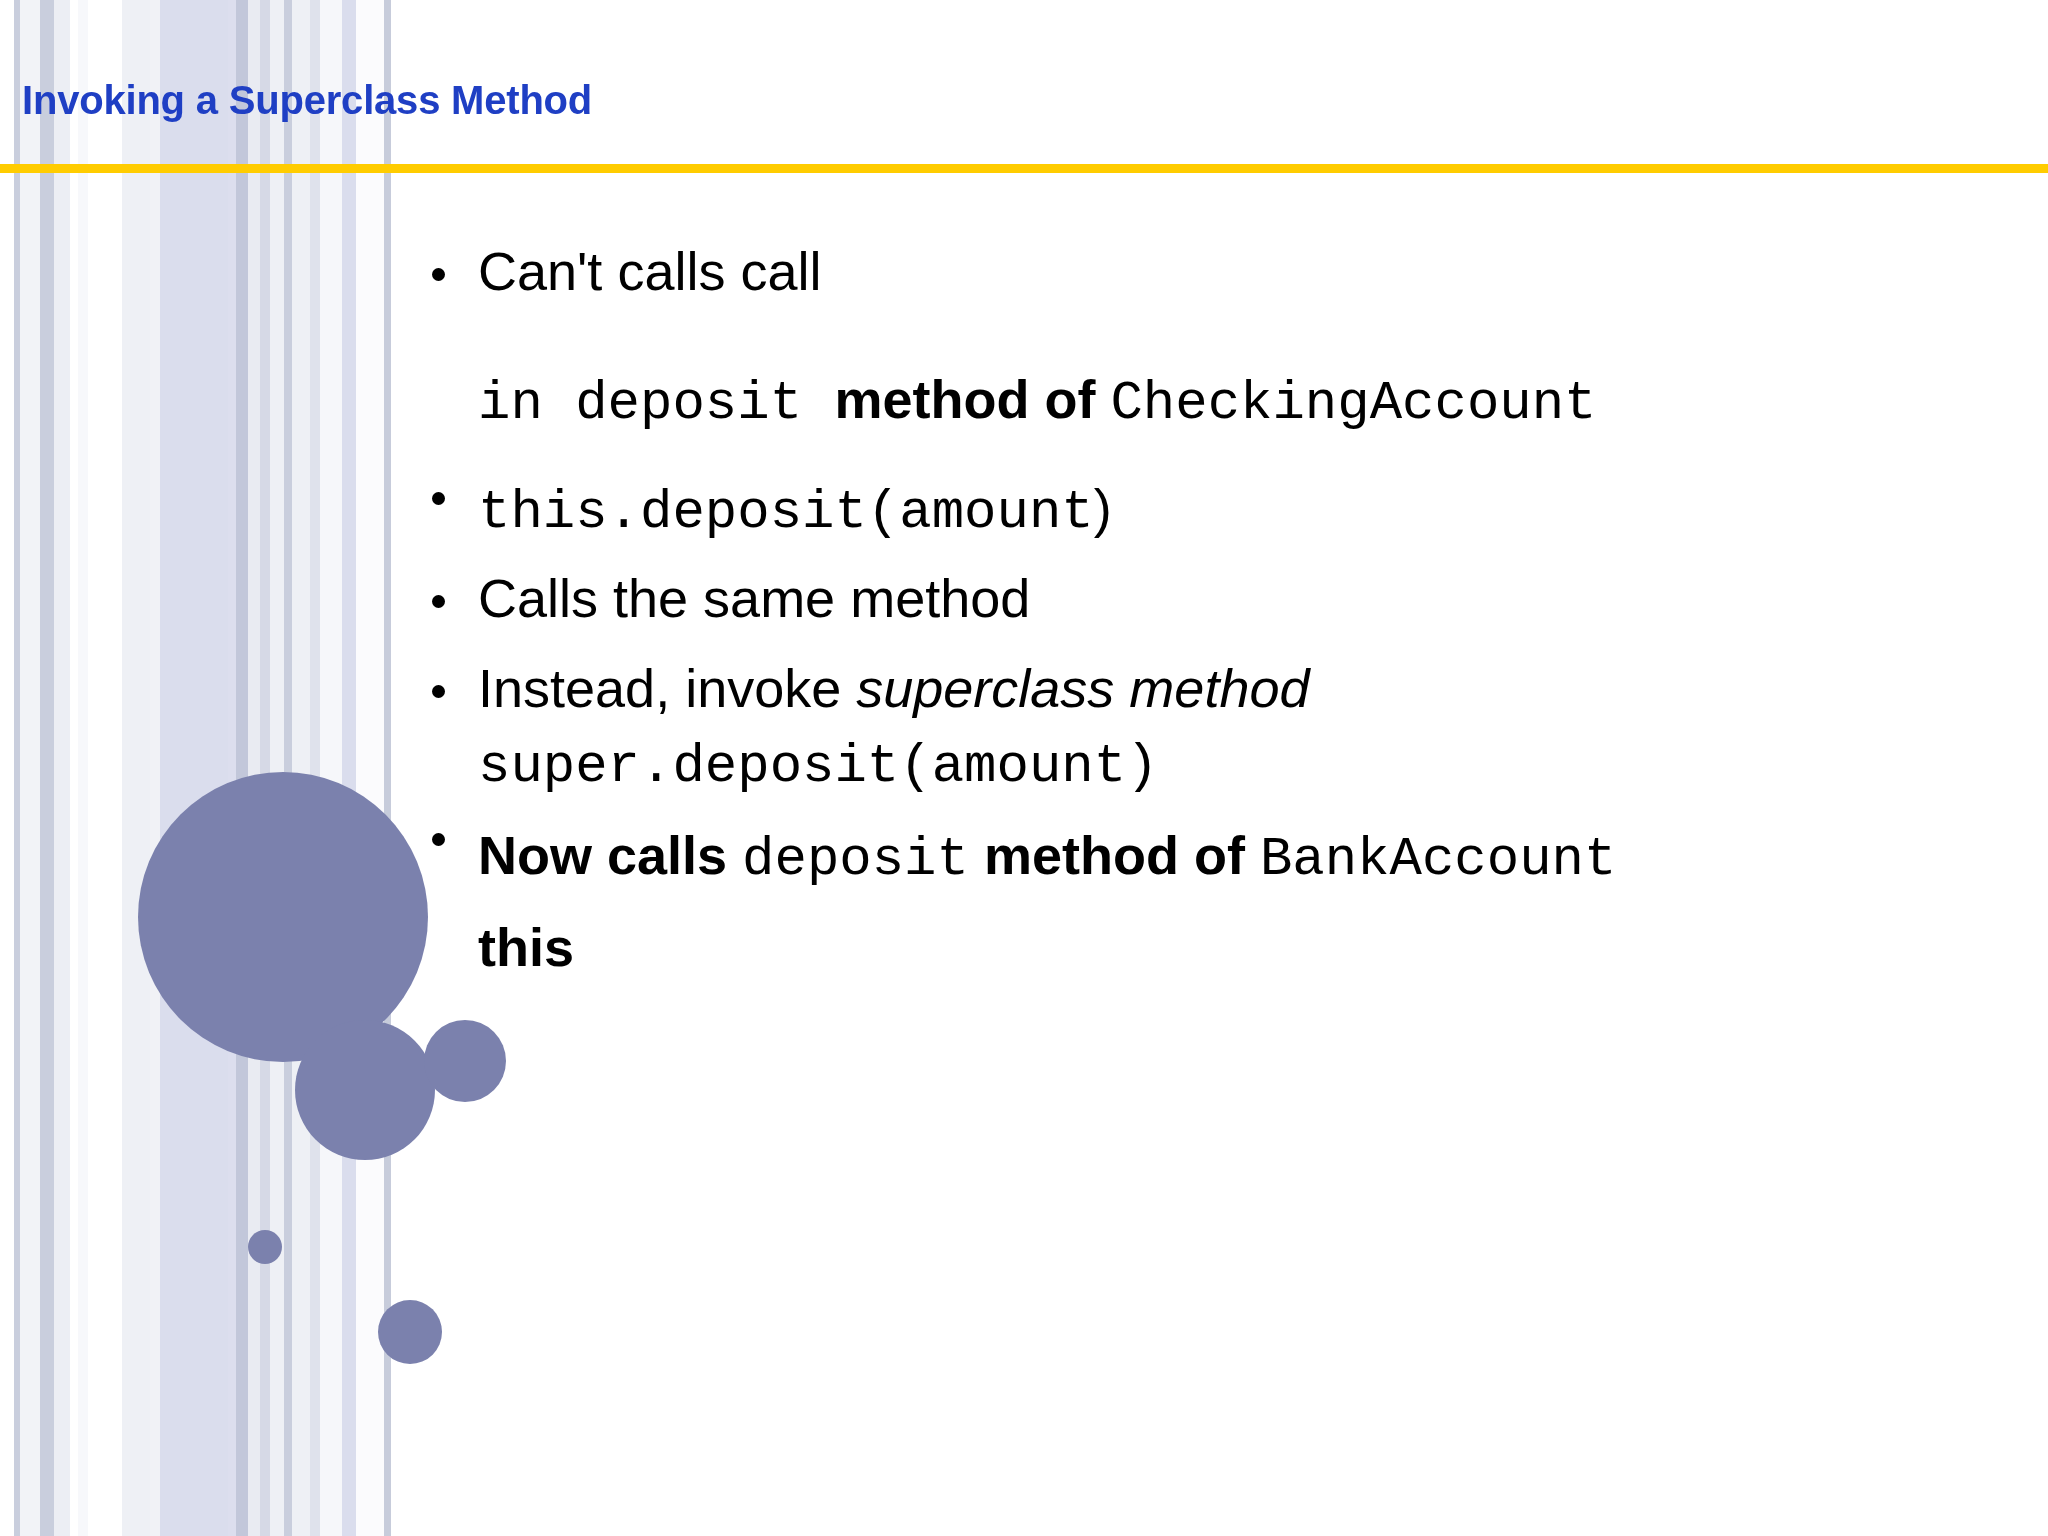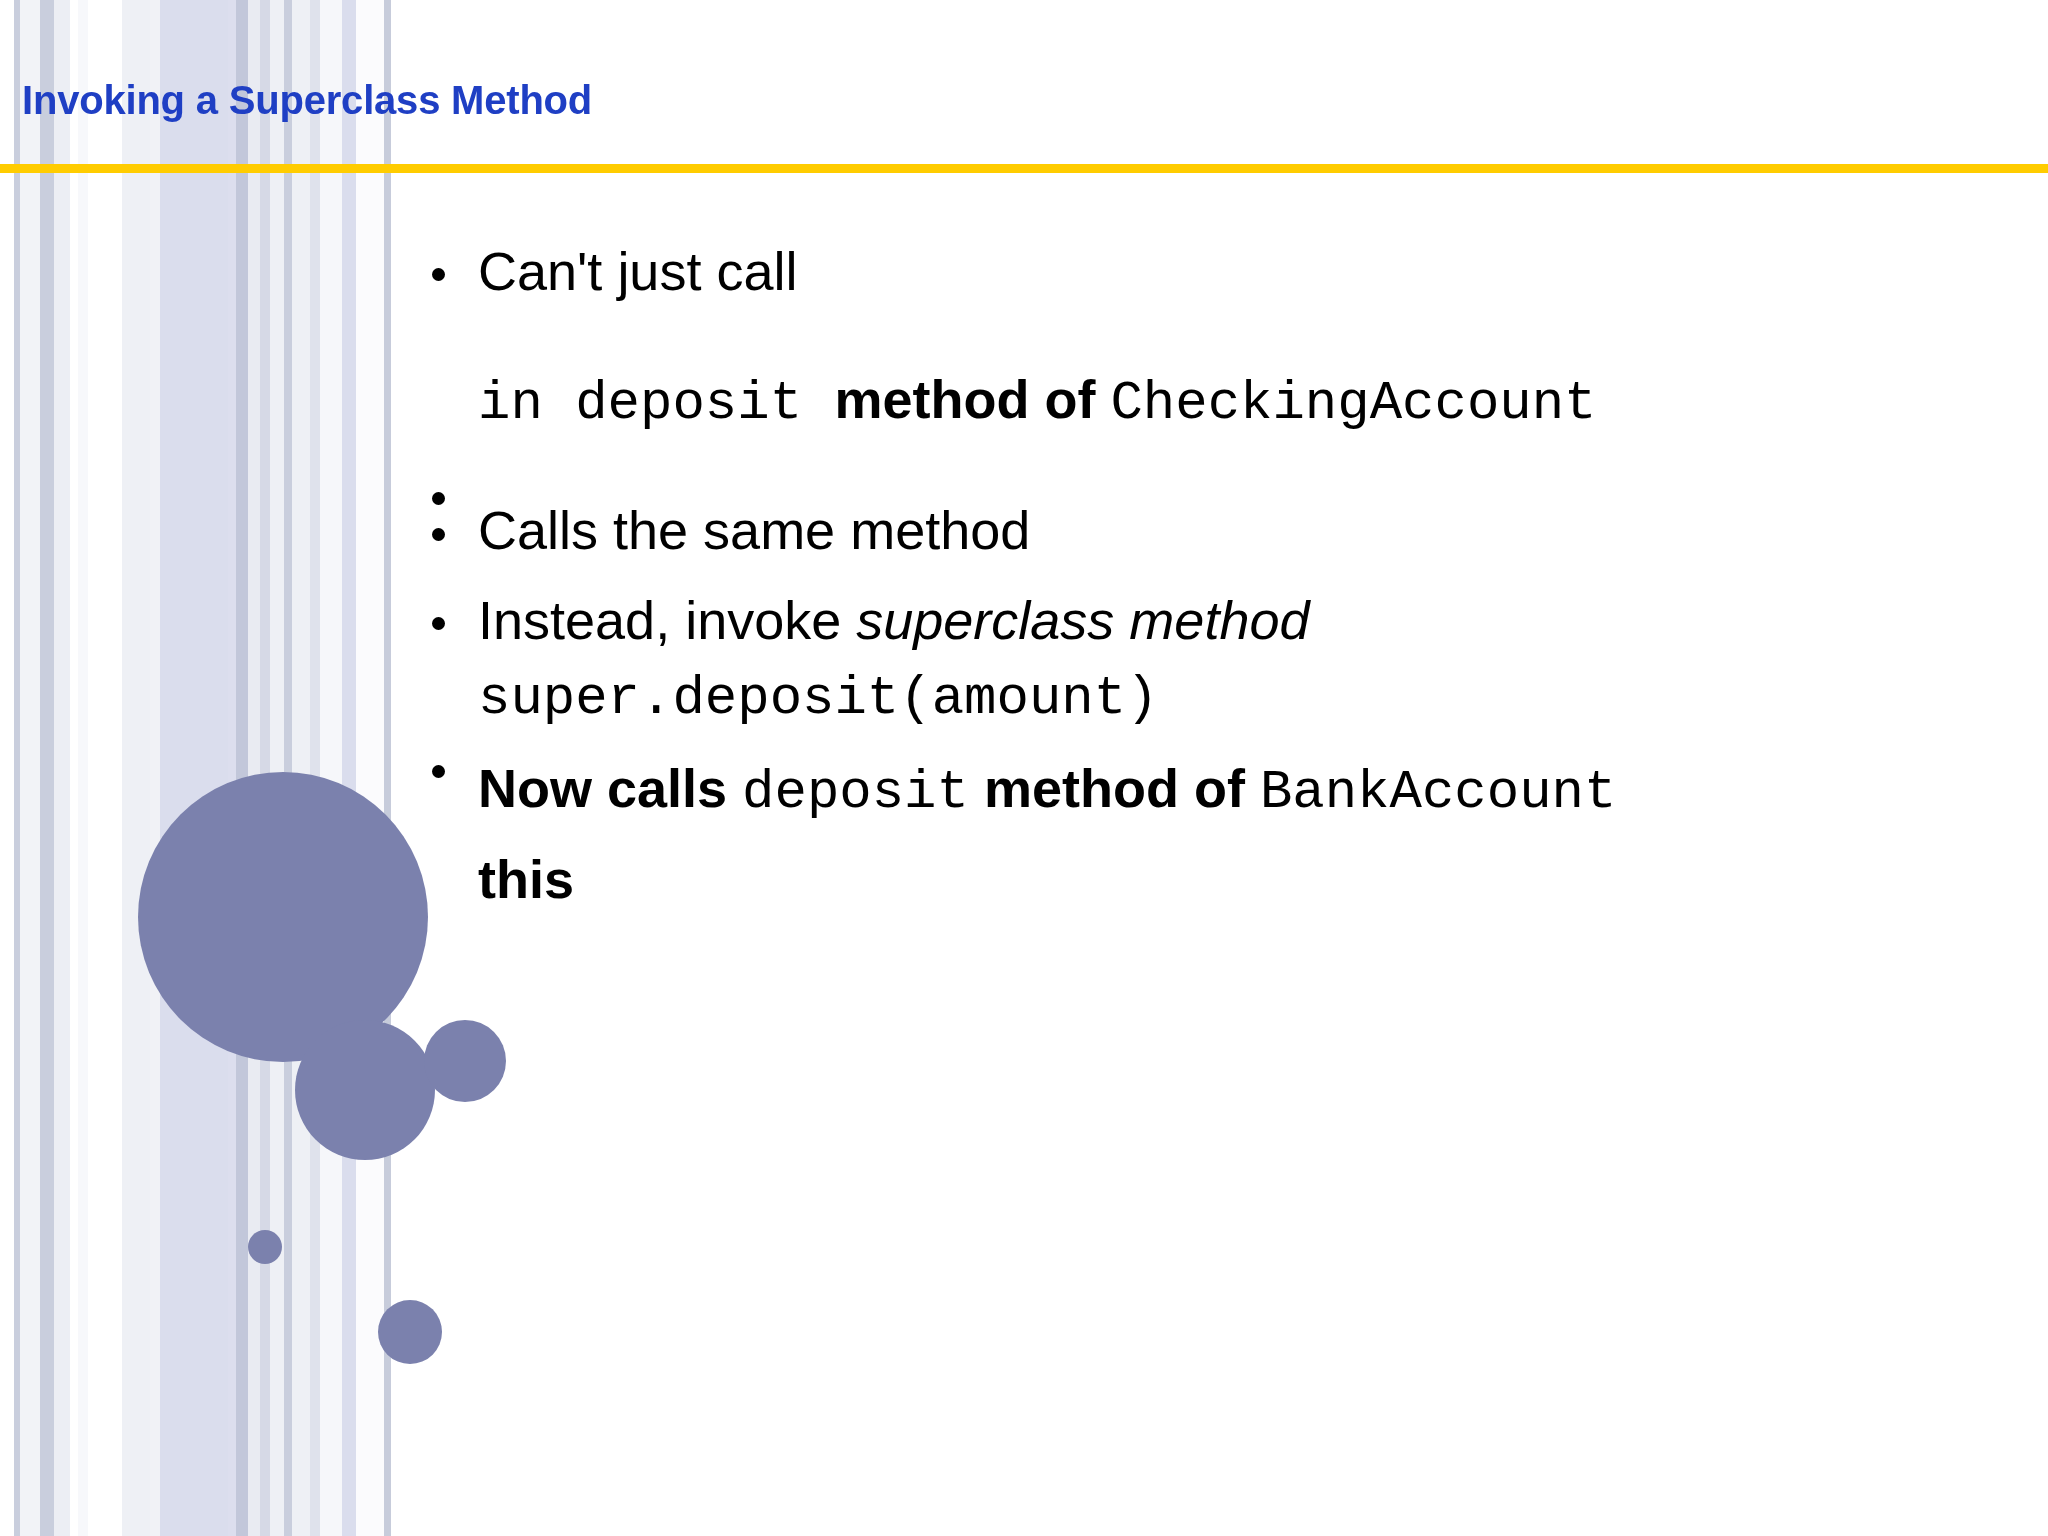--- a/index.html
+++ b/index.html
@@ -167,36 +167,39 @@
 
   <div id="title-block">
     <div id="slide-title" style="color: rgb(31, 63, 196);">Invoking a Superclass Method</div>
   </div>
   <div id="title-rule" style="background: rgb(255, 204, 0);"></div>
 
   <div id="body">
 
     <div class="row bullet-row sans">
       <span class="bullet-dot"></span>
-      <span>Can't just call</span>
+      <span>Can't calls call</span>
     </div>
     <div class="gap-a"></div>
 
     <div class="gap-b"></div>
 
     <div class="row code-row">
       <span class="mono"> in deposit </span><span class="sans sans-b">method of </span><span class="mono">CheckingAccount</span>
     </div>
     <div class="gap-c"></div>
 
     <div class="row bullet-row sans">
       <span class="bullet-dot"></span>
     </div>
     <div class="gap-h"></div>
 
+    <div class="row code-row">
+      <span class="mono">this.deposit(amount</span><span class="sans">)</span>
+    </div>
     <div class="gap-d"></div>
 
     <div class="row bullet-row sans">
       <span class="bullet-dot"></span>
       <span>Calls the same method</span>
     </div>
     <div class="gap-e"></div>
 
     <div class="row bullet-row sans">
       <span class="bullet-dot"></span>

